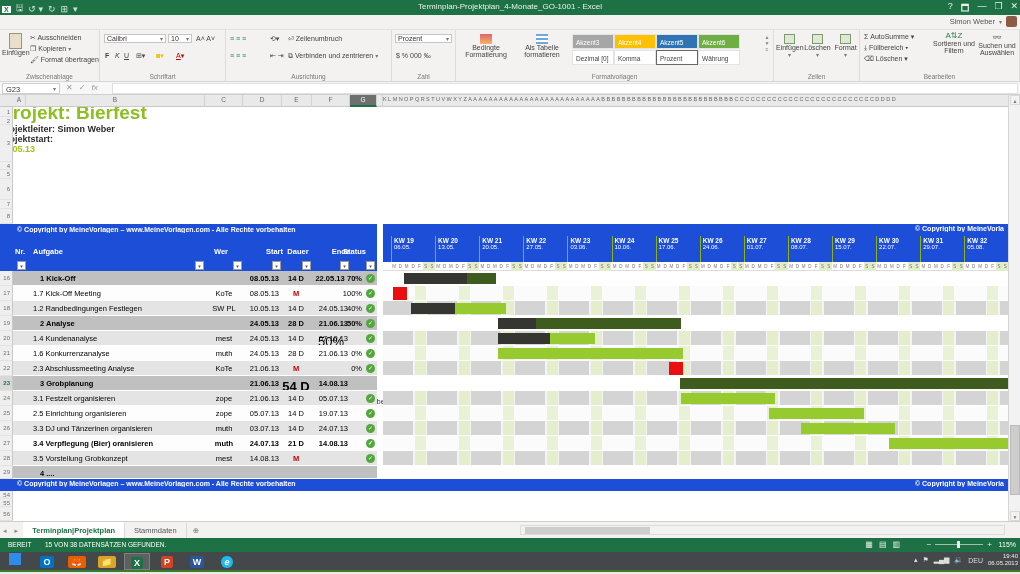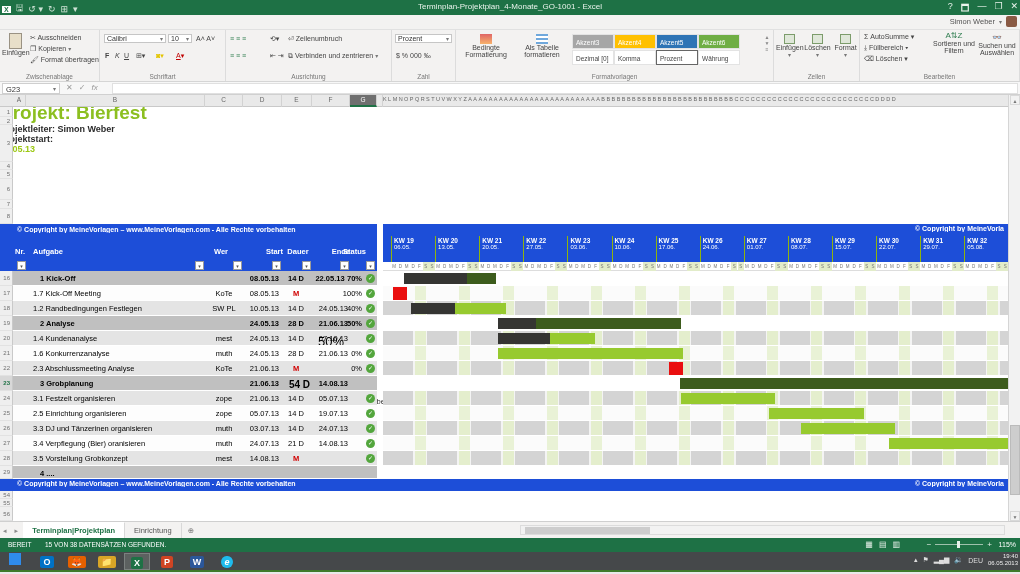--- a/index.html
+++ b/index.html
@@ -520,21 +520,21 @@
           <div style="position: absolute; left: 269px; width: 28px; text-align: center; top: 3px; font-size: 7.5px; color: rgb(208, 0, 0); font-weight: bold;">M</div>
           <div style="position: absolute; left: 305px; width: 44px; text-align: right; top: 3px; font-size: 7.5px;">0%</div>
           <div class="check">✓</div>
         </div>
         <div class="grow stripeG" style="top: 266px; height: 15px; border-bottom: 1px solid rgb(255, 255, 255);">
           <div class="bar" style="left: 286.46px; width: 14px; height: 13px; top: 1px; background: rgb(234, 15, 15);"></div>
         </div>
         <div class="trow kindS" style="top: 281px; height: 15px; border-bottom: 1px solid rgb(255, 255, 255);">
           <div style="position: absolute; left: 27px; top: 3px; font-size: 7.5px; font-weight: bold; white-space: nowrap;">3 Grobplanung</div>
           <div style="position: absolute; left: 230px; width: 36px; text-align: right; top: 3px; font-size: 7.5px; font-weight: bold;">21.06.13</div>
-          <div style="position: absolute; left: 269px; width: 28px; text-align: right; top: 3px; font-size: 10px; font-weight: bold;">54 D</div>
+          <div style="position: absolute; left: 269px; width: 28px; text-align: center; top: 3px; font-size: 13px; font-weight: bold;">54 D</div>
           <div style="position: absolute; left: 299px; width: 36px; text-align: right; top: 3px; font-size: 7.5px; font-weight: bold;">14.08.13</div>
         </div>
         <div style="left: 350px; top: 281px; width: 28px; height: 15px; border: 2px solid rgb(31, 114, 70); background: rgb(255, 255, 255); z-index: 5;"></div>
         <div style="left: 379px; top: 285px; width: 11px; height: 11px; background: rgb(255, 255, 255); border: 1px solid rgb(155, 155, 155); font-size: 5px; text-align: center; line-height: 10px; color: rgb(85, 85, 85); z-index: 6;">▾</div>
         <div class="grow stripeS" style="top: 281px; height: 15px; border-bottom: 1px solid rgb(255, 255, 255);">
           <div class="bar" style="left: 296.54px; width: 328.46px; background: rgb(61, 92, 29);"></div>
         </div>
         <div class="trow kindG" style="top: 296px; height: 15px; border-bottom: 1px solid rgb(255, 255, 255);">
           <div style="position: absolute; left: 20px; top: 3px; font-size: 7.5px; white-space: nowrap;">3.1 Festzelt organisieren</div>
           <div style="position: absolute; left: 192px; width: 38px; text-align: center; top: 3px; font-size: 7.5px;">zope</div>
@@ -561,21 +561,21 @@
           <div style="position: absolute; left: 20px; top: 3px; font-size: 7.5px; white-space: nowrap;">3.3 DJ und Tänzerinen organisieren</div>
           <div style="position: absolute; left: 192px; width: 38px; text-align: center; top: 3px; font-size: 7.5px;">muth</div>
           <div style="position: absolute; left: 230px; width: 36px; text-align: right; top: 3px; font-size: 7.5px;">03.07.13</div>
           <div style="position: absolute; left: 269px; width: 28px; text-align: center; top: 3px; font-size: 7.5px;">14 D</div>
           <div style="position: absolute; left: 299px; width: 36px; text-align: right; top: 3px; font-size: 7.5px;">24.07.13</div>
           <div class="check">✓</div>
         </div>
         <div class="grow stripeG" style="top: 326px; height: 15px; border-bottom: 1px solid rgb(255, 255, 255);">
           <div class="bar" style="left: 417.5px; width: 94.5px; background: rgb(151, 202, 47);"></div>
         </div>
-        <div class="trow kindW" style="top: 341px; height: 15px; border-bottom: 1px solid rgb(255, 255, 255);">
+        <div class="trow kindW" style="top: 341px; height: 15px; border-bottom: 1px solid rgb(255, 255, 255); font-weight: bold;">
           <div style="position: absolute; left: 20px; top: 3px; font-size: 7.5px; white-space: nowrap;">3.4 Verpflegung (Bier) oranisieren</div>
           <div style="position: absolute; left: 192px; width: 38px; text-align: center; top: 3px; font-size: 7.5px;">muth</div>
           <div style="position: absolute; left: 230px; width: 36px; text-align: right; top: 3px; font-size: 7.5px;">24.07.13</div>
           <div style="position: absolute; left: 269px; width: 28px; text-align: center; top: 3px; font-size: 7.5px;">21 D</div>
           <div style="position: absolute; left: 299px; width: 36px; text-align: right; top: 3px; font-size: 7.5px;">14.08.13</div>
           <div class="check">✓</div>
         </div>
         <div class="grow stripeW" style="top: 341px; height: 15px; border-bottom: 1px solid rgb(255, 255, 255);">
           <div class="bar" style="left: 505.7px; width: 119.3px; background: rgb(151, 202, 47);"></div>
         </div>
@@ -600,21 +600,21 @@
     <div id="vscroll">
       <span class="varrow" style="top:0;">▲</span>
       <div id="vthumb"></div>
       <span class="varrow" style="bottom:0;">▼</span>
     </div>
   </div>
 
   <div id="tabsrow">
     <span class="navarr">◂</span>
     <span class="navarr">▸</span>
-    <span id="sheettabs"><span class="sheettab active">Terminplan|Projektplan</span><span class="sheettab">Einrichtung</span></span>
+    <span id="sheettabs"><span class="sheettab active">Terminplan|Projektplan</span><span class="sheettab">Stammdaten</span></span>
     <span id="newsheet">⊕</span>
     <div id="hscroll">
         <div id="hthumb"></div>
       </div>
   </div>
 
   <div id="statusbar">
     <span class="abs" style="left:8px;top:3px;">BEREIT</span>
     <span class="abs" style="left:45px;top:3px;">15 VON 38 DATENSÄTZEN GEFUNDEN.</span>
     <span id="viewicons">

